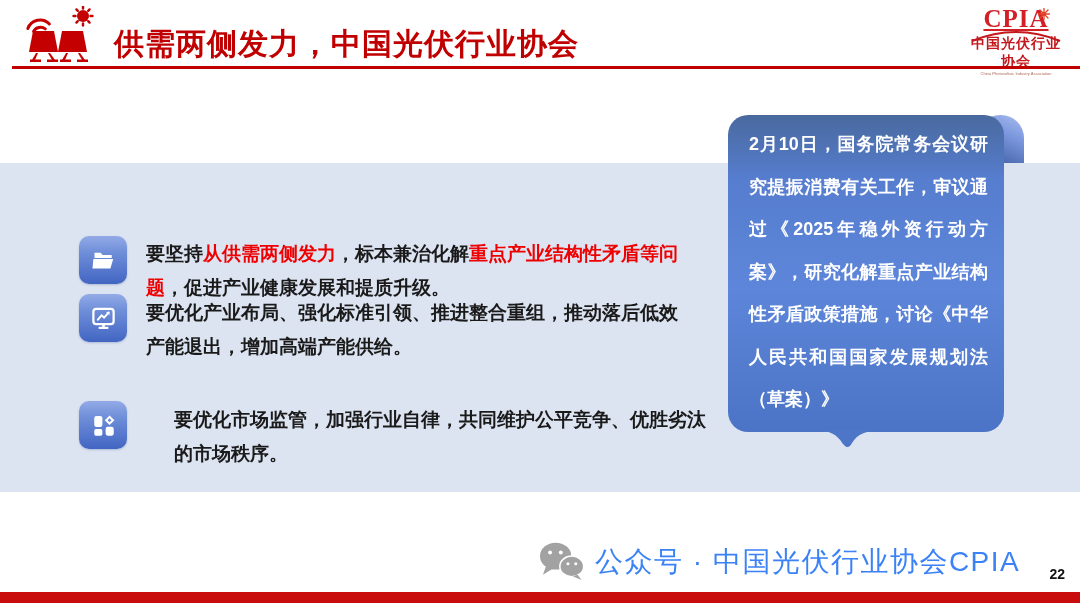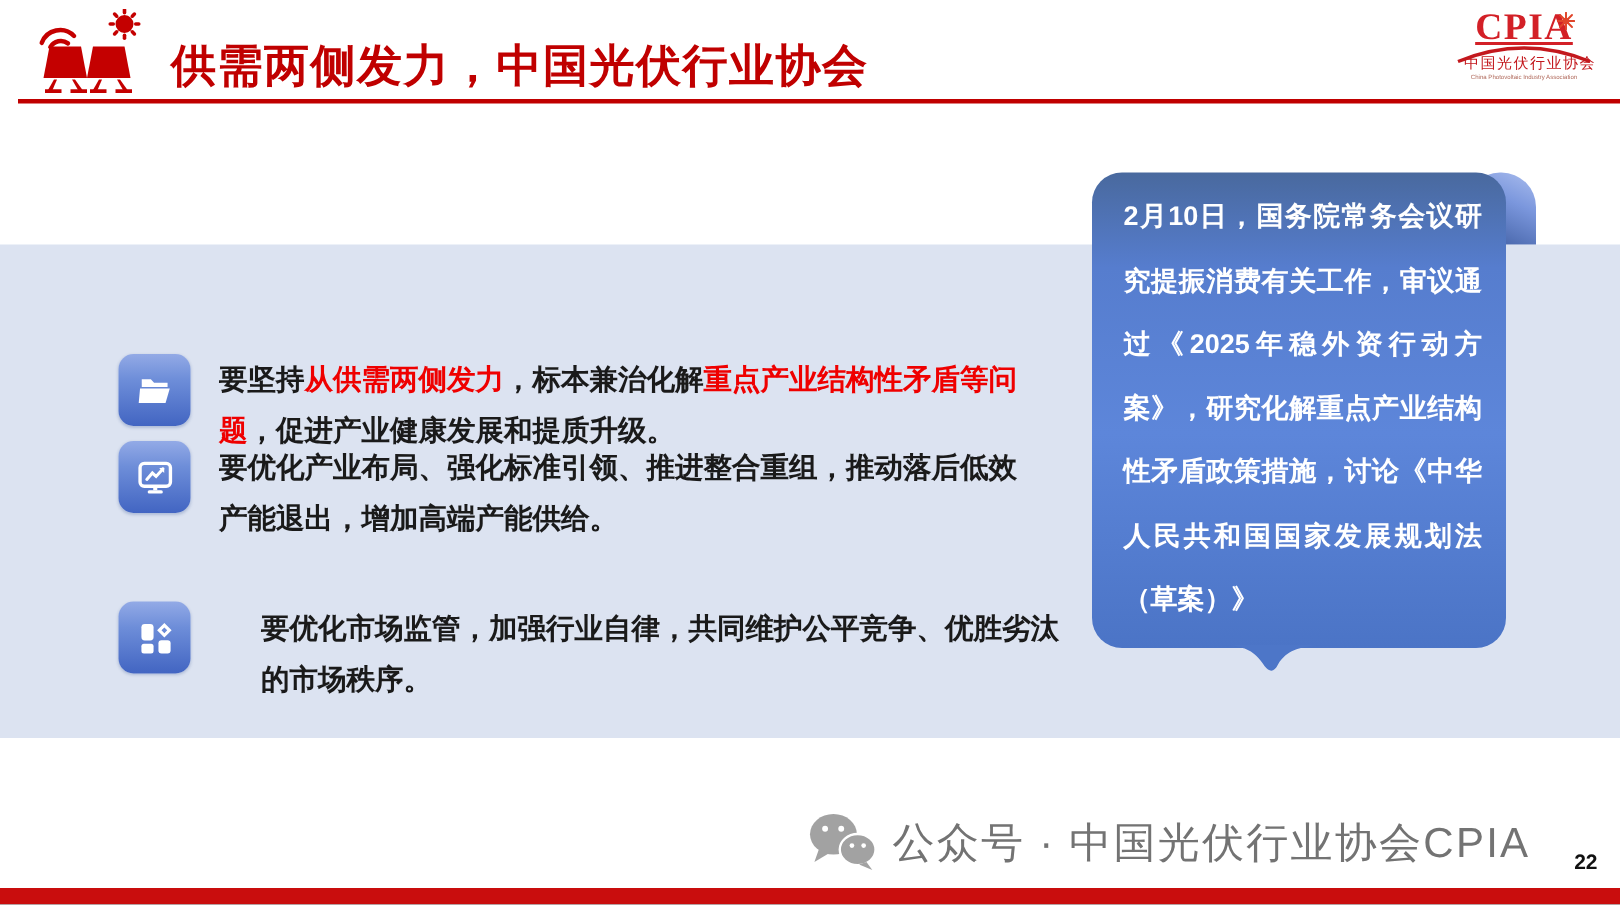--- a/index.html
+++ b/index.html
@@ -15,21 +15,21 @@
     font-size:30px;font-weight:700;color:#c00000;letter-spacing:1px;
   }
   .header-rule{position:absolute;left:12px;top:66px;width:1068px;height:3px;background:#c00000;}
   .cpia{position:absolute;right:16px;top:6px;width:96px;text-align:center;}
   .cpia-name{
     position:relative;display:inline-block;font-size:25px;font-weight:700;
     color:#d32027;letter-spacing:1px;line-height:26px;font-family:"Liberation Serif","DejaVu Serif",serif;text-decoration:underline;
   }
   .cpia-star{position:absolute;right:14px;top:2px;}
   .cpia-arc{display:block;margin:-2px auto 0;}
-  .cpia-org{font-size:10px;font-weight:400;color:#c3181d;letter-spacing:1px;margin-top:-7px;text-align:right;}
+  .cpia-org{font-size:14px;font-weight:700;color:#c3181d;letter-spacing:1px;margin-top:-7px;}
   .cpia-tag{font-size:4.5px;color:#b06a5c;transform:scale(.9);white-space:nowrap;}
   
   .panel{position:absolute;left:0;top:163px;width:1080px;height:329px;background:#dce3f1;}
   .bullet{position:absolute;left:79px;display:flex;align-items:flex-start;}
   .b1{top:204px;margin-top:32px;} .b2{top:294px;} .b3{top:401px;gap:28px;}
   .bicon{
     flex:0 0 48px;width:48px;height:48px;border-radius:10px;
     background:linear-gradient(180deg,#93aae6 0%,#6e8ed9 35%,#4265c2 100%);
     display:flex;align-items:center;justify-content:center;
     box-shadow:0 1px 2px rgba(40,70,140,.25);
@@ -54,21 +54,21 @@
     position:absolute;left:977px;top:115px;width:47px;height:48px;
     border-radius:23px 23px 0 0;
     background:linear-gradient(205deg,#aabdee 0%,#7b97dd 38%,#39589c 100%);
     z-index:2;
   }
   .callout-tail{position:absolute;left:820px;top:430px;z-index:3;}
   
   .watermark{
     position:absolute;left:538px;top:540px;display:flex;align-items:center;color:#a9a9a9;
   }
-  .watermark-label{font-size:28px;letter-spacing:1.5px;margin-left:10px;color:#737373;}
+  .watermark-label{font-size:28px;letter-spacing:1.5px;margin-left:10px;color:#3b82f6;}
   .pagenum{position:absolute;right:15px;top:566px;font-size:14px;font-weight:700;color:#111;}
   .bottombar{position:absolute;left:0;bottom:0;width:1080px;height:11px;background:#c90d0d;}
 </style>
 </head>
 <body>
 
 <div class="slide">
 
   <svg class="solar-icon" width="82" height="58" viewBox="0 0 82 58">
     <g fill="none" stroke="#c40000" stroke-width="3" stroke-linecap="round" transform="rotate(-12 20 22)">

